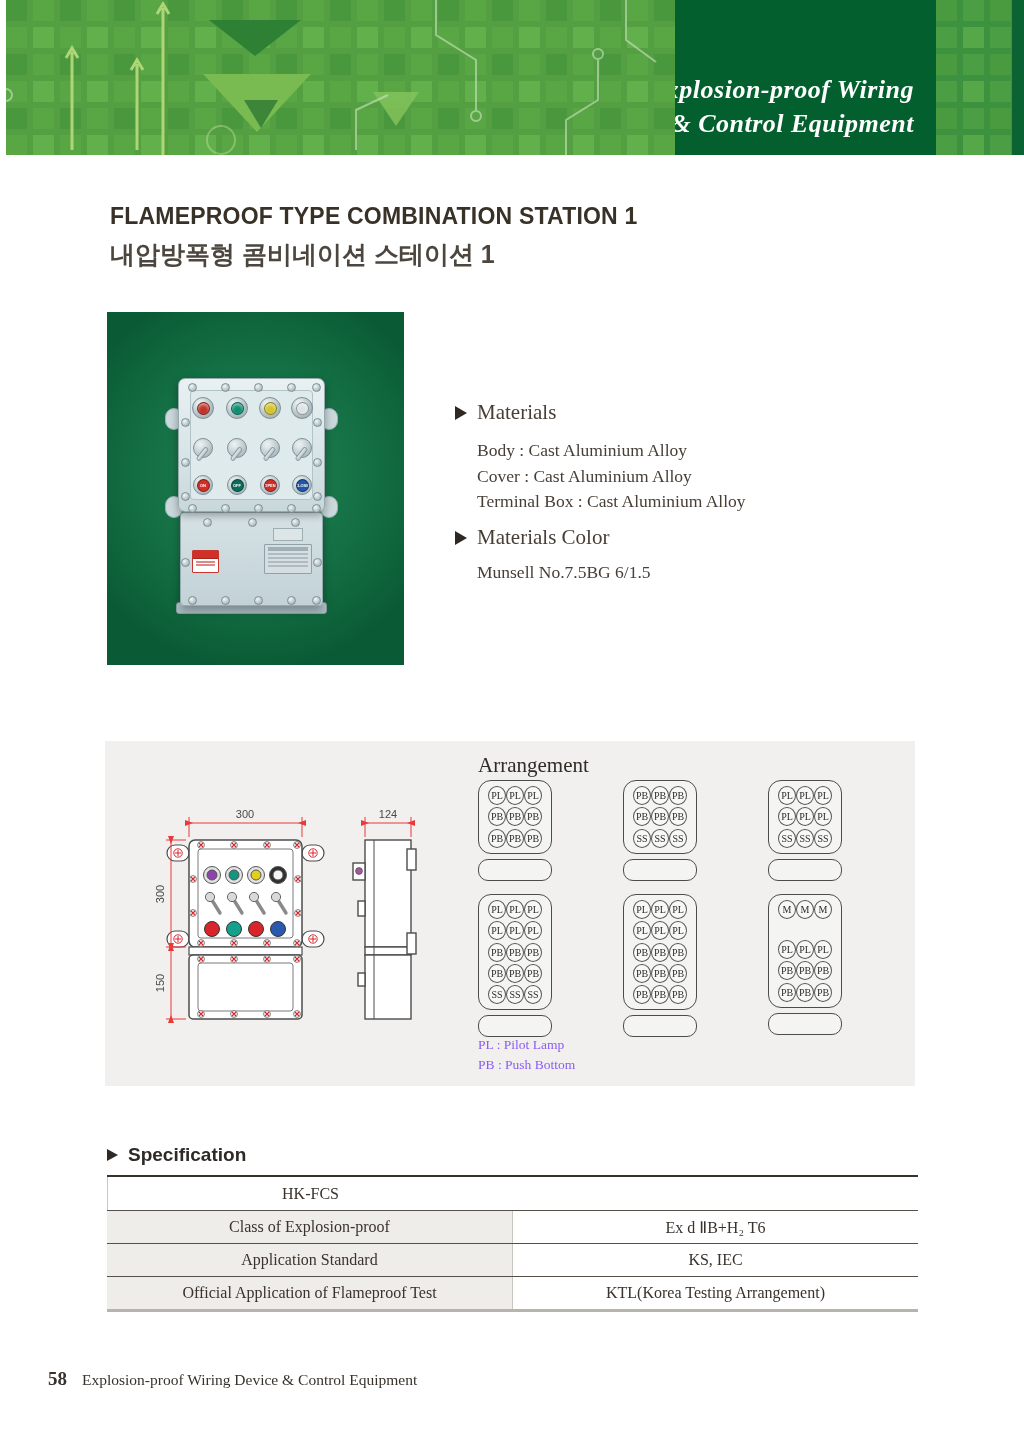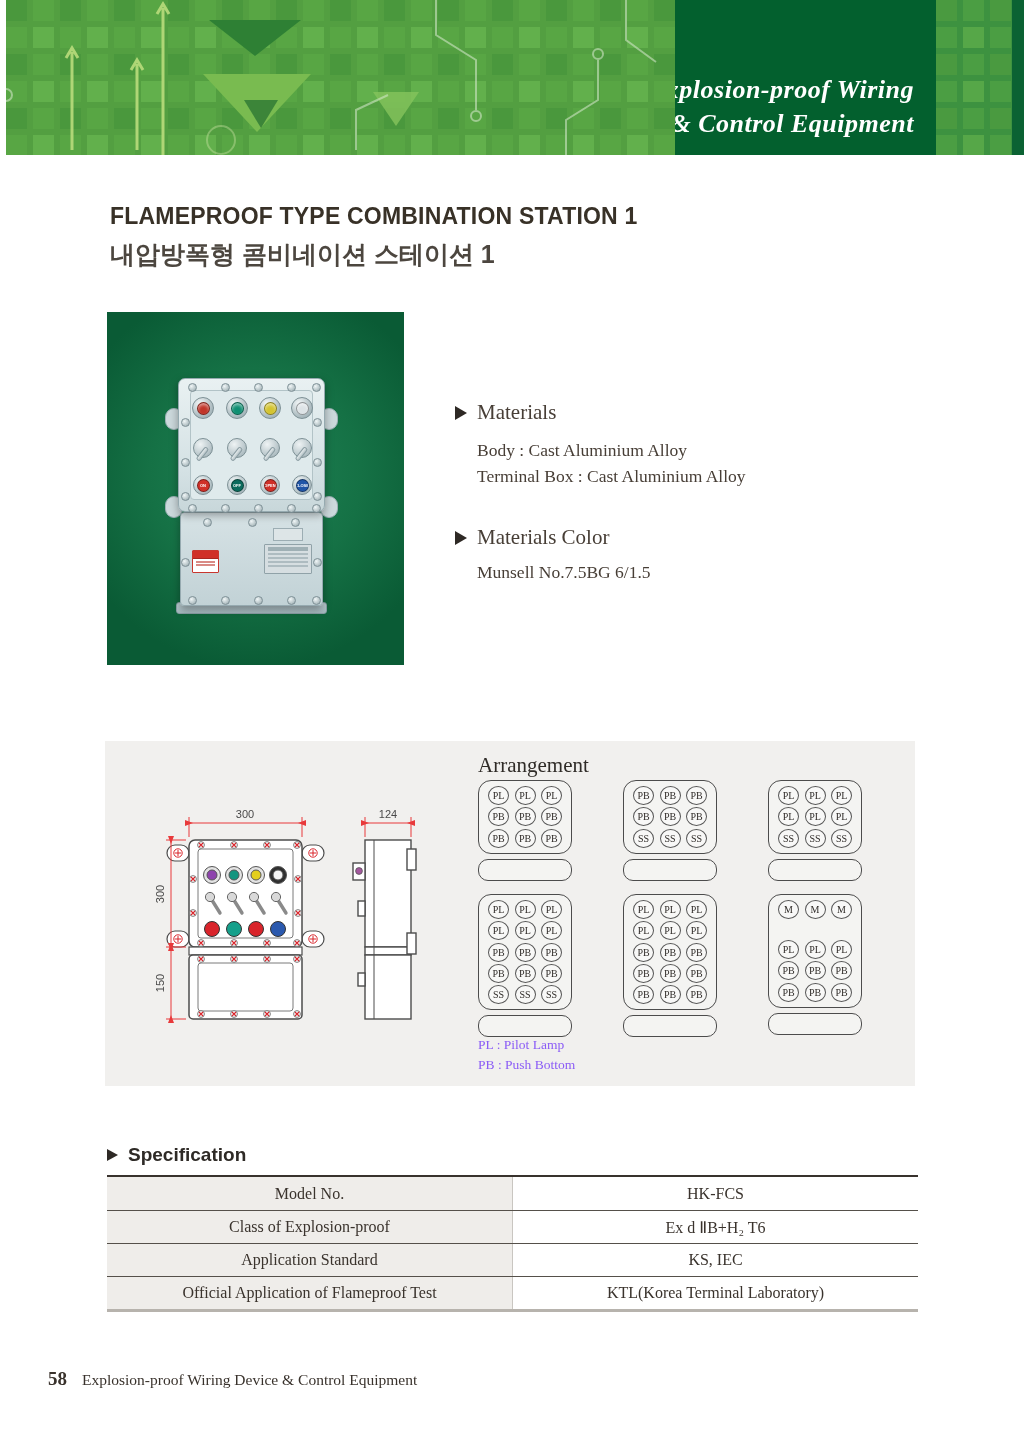--- a/index.html
+++ b/index.html
@@ -73,21 +73,21 @@
          border-top:7px solid transparent; border-bottom:7px solid transparent; margin-right:10px; }
   .sec-heading { position:absolute; font-size:21px; color:#473e36; display:flex; align-items:center; }
   .sec-lines { position:absolute; font-size:17.5px; color:#473e36; line-height:25.5px;margin-top:8px; }
 
   
   .arr-section { position:absolute; left:105px; top:741px; width:810px; height:345px; background:#f1f0ee; }
   .arr-title { position:absolute; left:373px; top:12px; font-size:21px; color:#2f2b27; }
   .arr-drawing { position:absolute; left:8px; top:46px; }
   .arr-panels { position:absolute; left:373px; top:39px; display:grid;
                 grid-template-columns:repeat(3,97px); column-gap:48px; row-gap:13px; }
-  .arr-panel { width:94px; }
+  .arr-panel { width:74px; }
   .arr-main { border:1.4px solid #4c4c4c; border-radius:13px; padding:5px 7px; background:rgba(255,255,255,.25); }
   .arr-row { display:flex; justify-content:space-between; padding:0 2px; margin-top:2.4px; }
   .arr-row:first-child { margin-top:0; }
   .arr-row.gap-below { margin-bottom:21px; }
   .oval { display:inline-flex; align-items:center; justify-content:center; width:21px; height:19px;
           border:1px solid #565656; border-radius:50%; font-size:10px; color:#2f2b28;
           font-family:"Liberation Serif",serif; background:rgba(255,255,255,.4); }
   .arr-empty { height:22px; border:1.4px solid #4c4c4c; border-radius:10px; margin-top:5px;
           background:rgba(255,255,255,.25); }
   .arr-legend-col { position:absolute; font-size:13.5px; color:#8b5cf6; line-height:20px; }
@@ -259,20 +259,21 @@
       <div class="bolt" style="left: 134px; top: 218px;"></div>
     </div>
 </div>
 
 <div class="sec-heading" style="left:455px; top:400px;">
   <span class="tri"></span>
   <span>Materials</span>
 </div>
 <div class="sec-lines" style="left:477px; top:430px;">
   <div>Body : Cast Aluminium Alloy</div>
+  <div>Cover : Cast Aluminium Alloy</div>
   <div>Terminal Box : Cast Aluminium Alloy</div>
 </div>
 <div class="sec-heading" style="left:455px; top:525px;">
   <span class="tri"></span>
   <span>Materials Color</span>
 </div>
 <div class="sec-lines" style="left:477px; top:552px;">Munsell No.7.5BG 6/1.5</div>
 
 <div class="arr-section">
   <div class="arr-title">Arrangement</div>
@@ -548,33 +549,32 @@
     <div>PB : Push Bottom</div>
   </div>
 </div>
 
 <div class="spec-heading">
   <span class="tri"></span>
   <span>Specification</span>
 </div>
 <div class="spec-table">
   <div class="spec-row">
-    <div class="spec-label">Model No.</div>
     <div class="spec-value">HK-FCS</div>
   </div>
   <div class="spec-row">
     <div class="spec-label">Class of Explosion-proof</div>
     <div class="spec-value">Ex d ⅡB+H₂  T6</div>
   </div>
   <div class="spec-row">
     <div class="spec-label">Application Standard</div>
     <div class="spec-value">KS, IEC</div>
   </div>
   <div class="spec-row">
     <div class="spec-label">Official Application of Flameproof Test</div>
-    <div class="spec-value">KTL(Korea Terminal Laboratory)</div>
+    <div class="spec-value">KTL(Korea Testing Arrangement)</div>
   </div>
 </div>
 
 <div class="footer">
   <span class="footer-num">58</span>
   <span class="footer-text">Explosion-proof Wiring Device &amp; Control Equipment</span>
 </div>
 
 </body></html>

